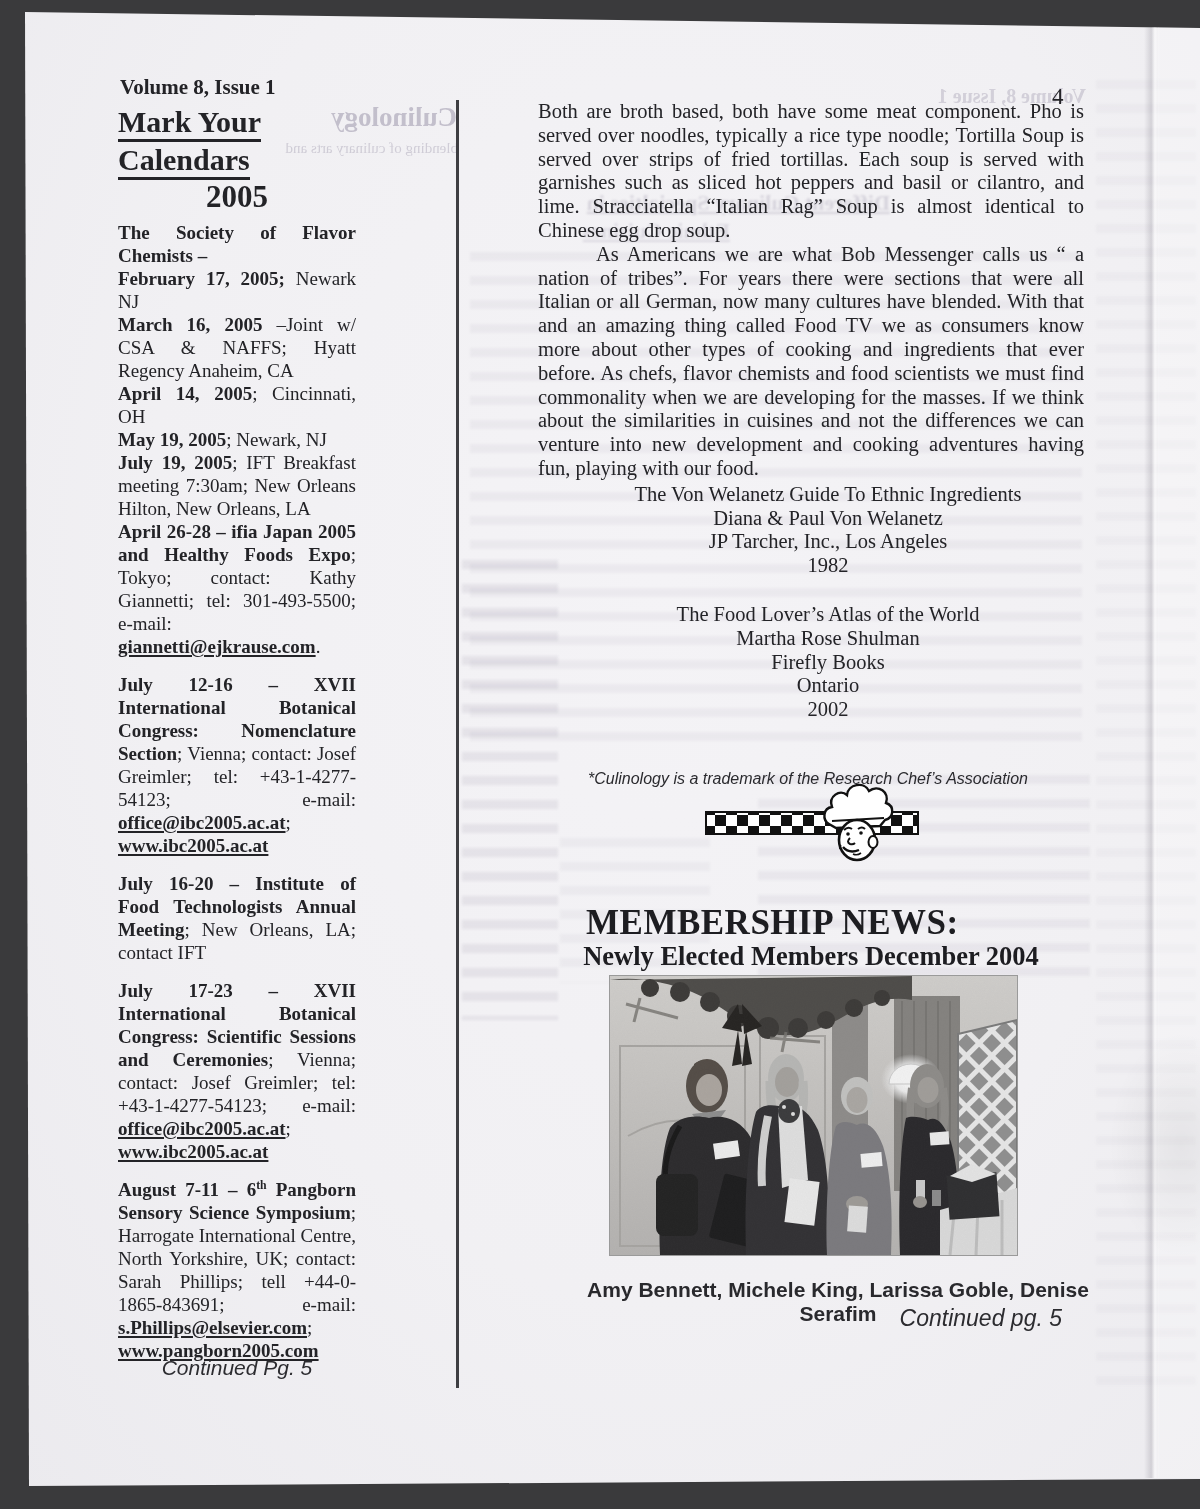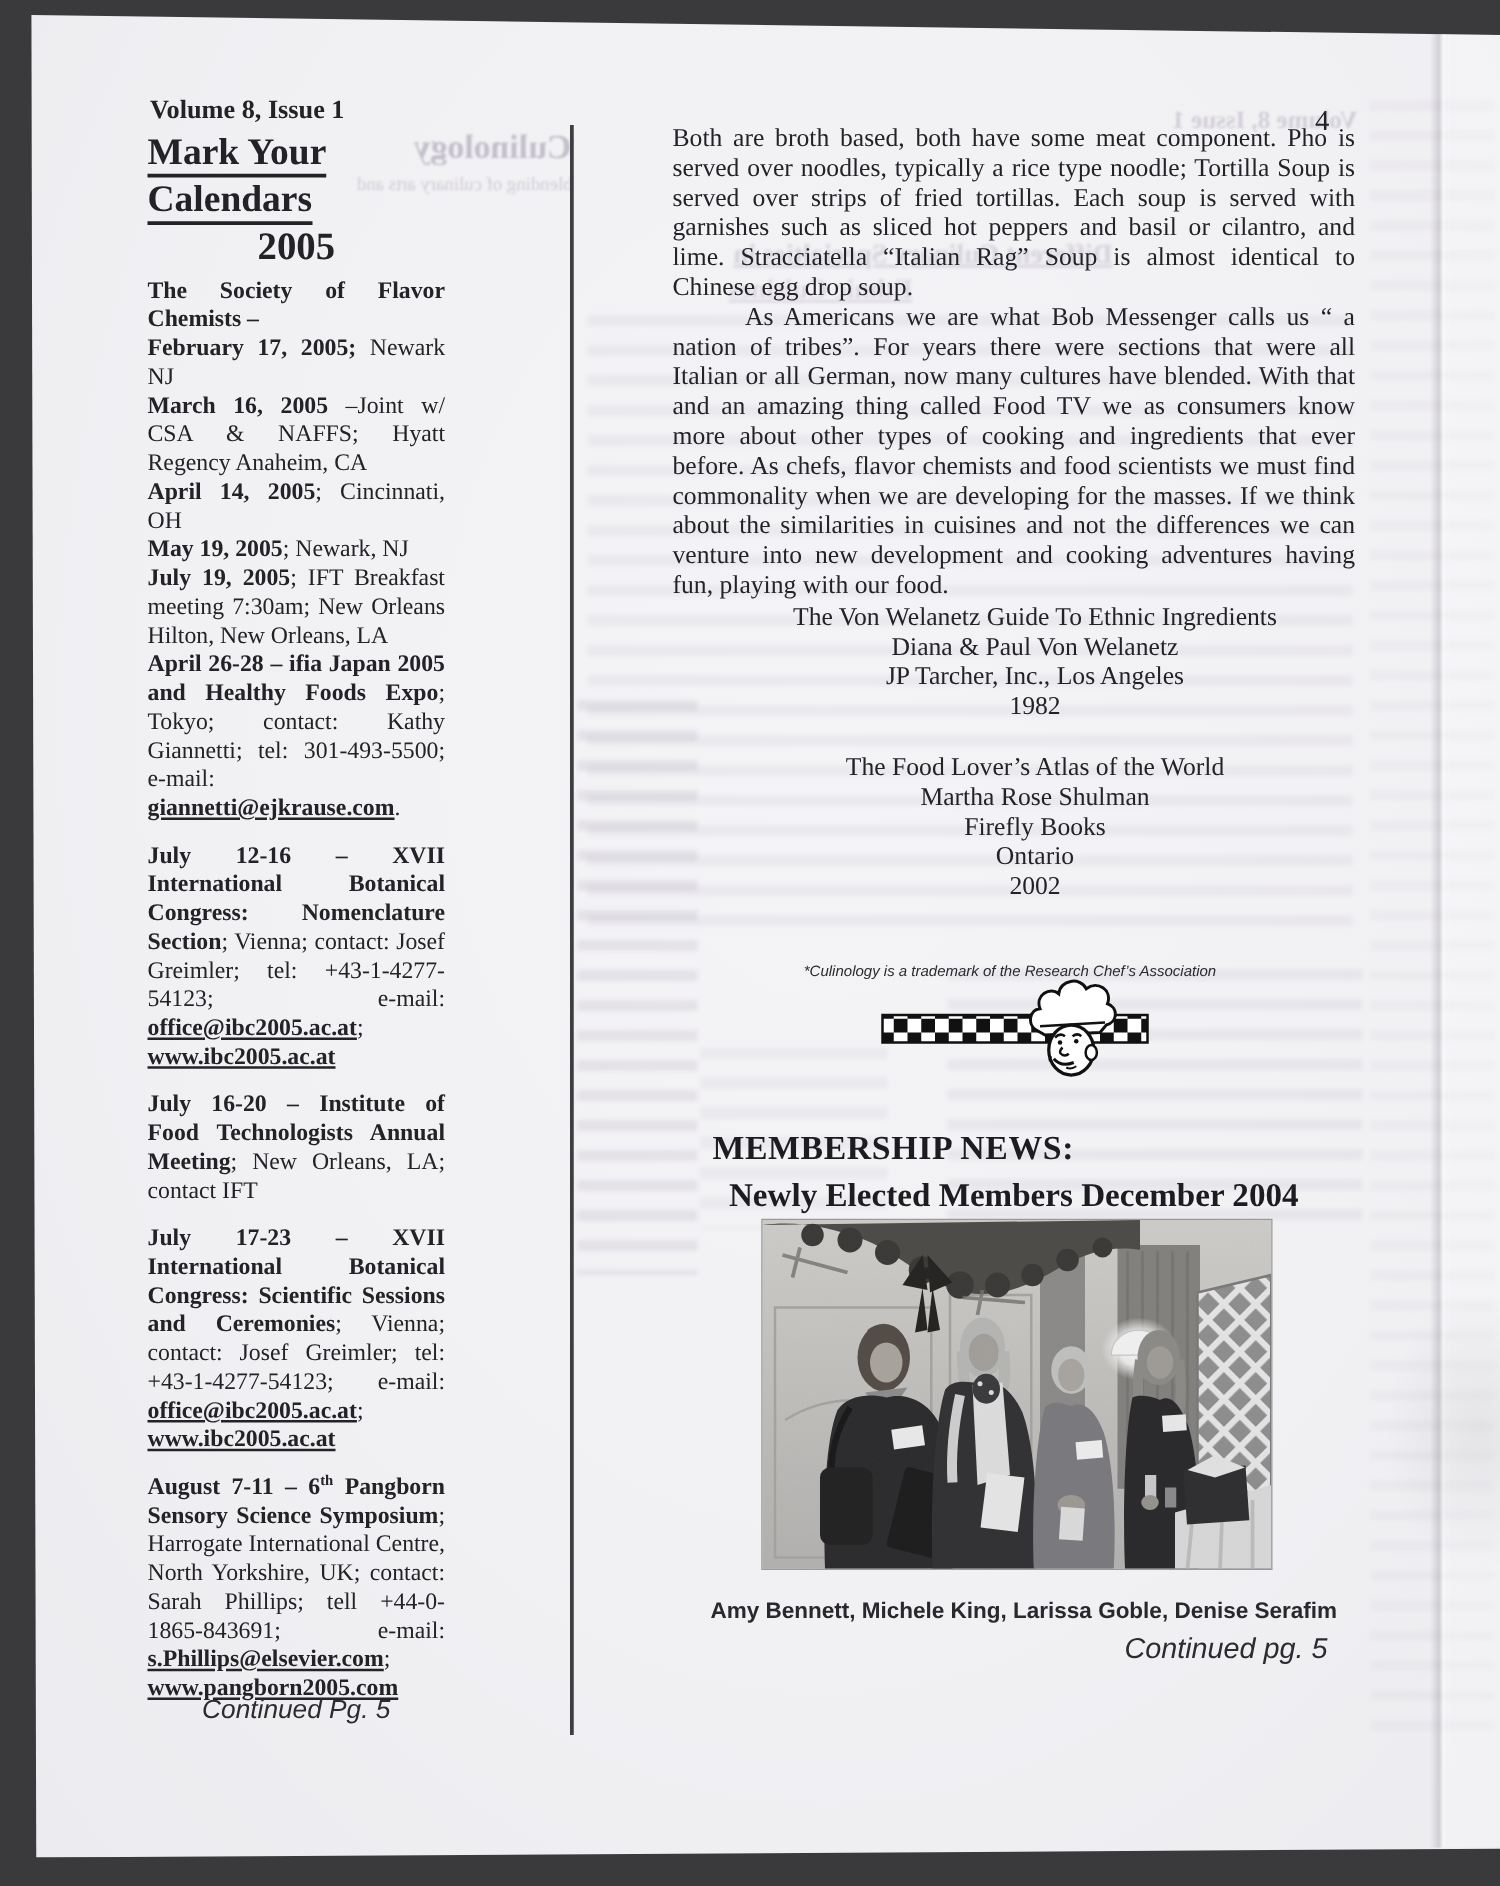--- a/index.html
+++ b/index.html
@@ -67,39 +67,39 @@
   .right-col{
     position:absolute;left:538px;top:100px;width:546px;
     font-size:20.5px;line-height:23.8px;text-align:justify;
   }
   .right-col p{margin:0;}
   .indent{text-indent:58px;}
   .resources{margin-left:34px;margin-top:2px;text-align:center;}
   .resource + .resource{margin-top:25px;}
   .footnote{
     position:absolute;left:528px;top:770px;width:560px;text-align:center;
-    font-family:"Liberation Sans", sans-serif;font-style:italic;font-size:12px;color:#2a2a2e;
+    font-family:"Liberation Sans", sans-serif;font-style:italic;font-size:16px;color:#2a2a2e;
   }
   .chef-logo{position:absolute;left:704px;top:782px;width:218px;height:84px;}
   .membership-heading{
-    position:absolute;left:570px;top:903px;width:546px;
-    font-weight:bold;font-size:27px;letter-spacing:.5px;color:#1d1d21;
+    position:absolute;left:586px;top:903px;width:546px;
+    font-weight:bold;font-size:35px;letter-spacing:.5px;color:#1d1d21;
   }
   .membership-subheading{
     position:absolute;left:538px;top:941px;width:546px;text-align:center;
     font-weight:bold;font-size:26.5px;color:#1d1d21;
   }
   .photo{
     position:absolute;left:610px;top:976px;width:407px;height:279px;
     outline:1px solid #9a9a9a;background:#c4c4c4;
   }
   .photo svg{display:block;}
   .photo-caption{
-    position:absolute;left:546px;top:1278px;width:546px;text-align:center;
-    font-family:"Liberation Sans", sans-serif;font-weight:bold;font-size:18px;color:#29292d;
+    position:absolute;left:565px;top:1278px;width:546px;text-align:center;
+    font-family:"Liberation Sans", sans-serif;font-weight:bold;font-size:21px;color:#29292d;
   }
   .continued-right{
     position:absolute;left:538px;top:1305px;width:524px;text-align:right;
     font-family:"Liberation Sans", sans-serif;font-style:italic;font-size:23px;color:#2c2c30;
   }
 </style>
 </head>
 <body>
 
 <div class="paper">

